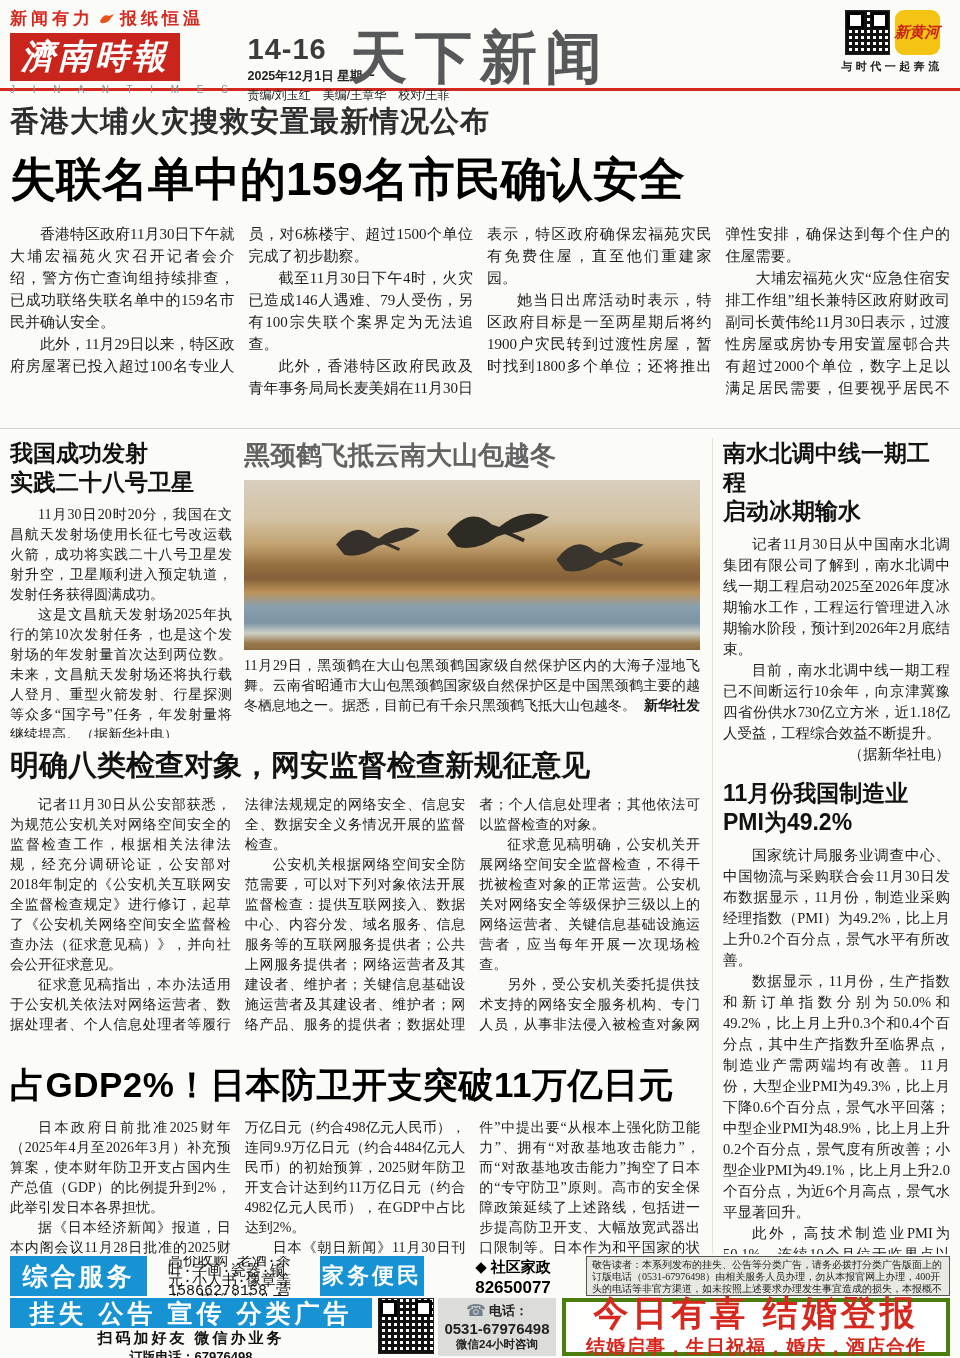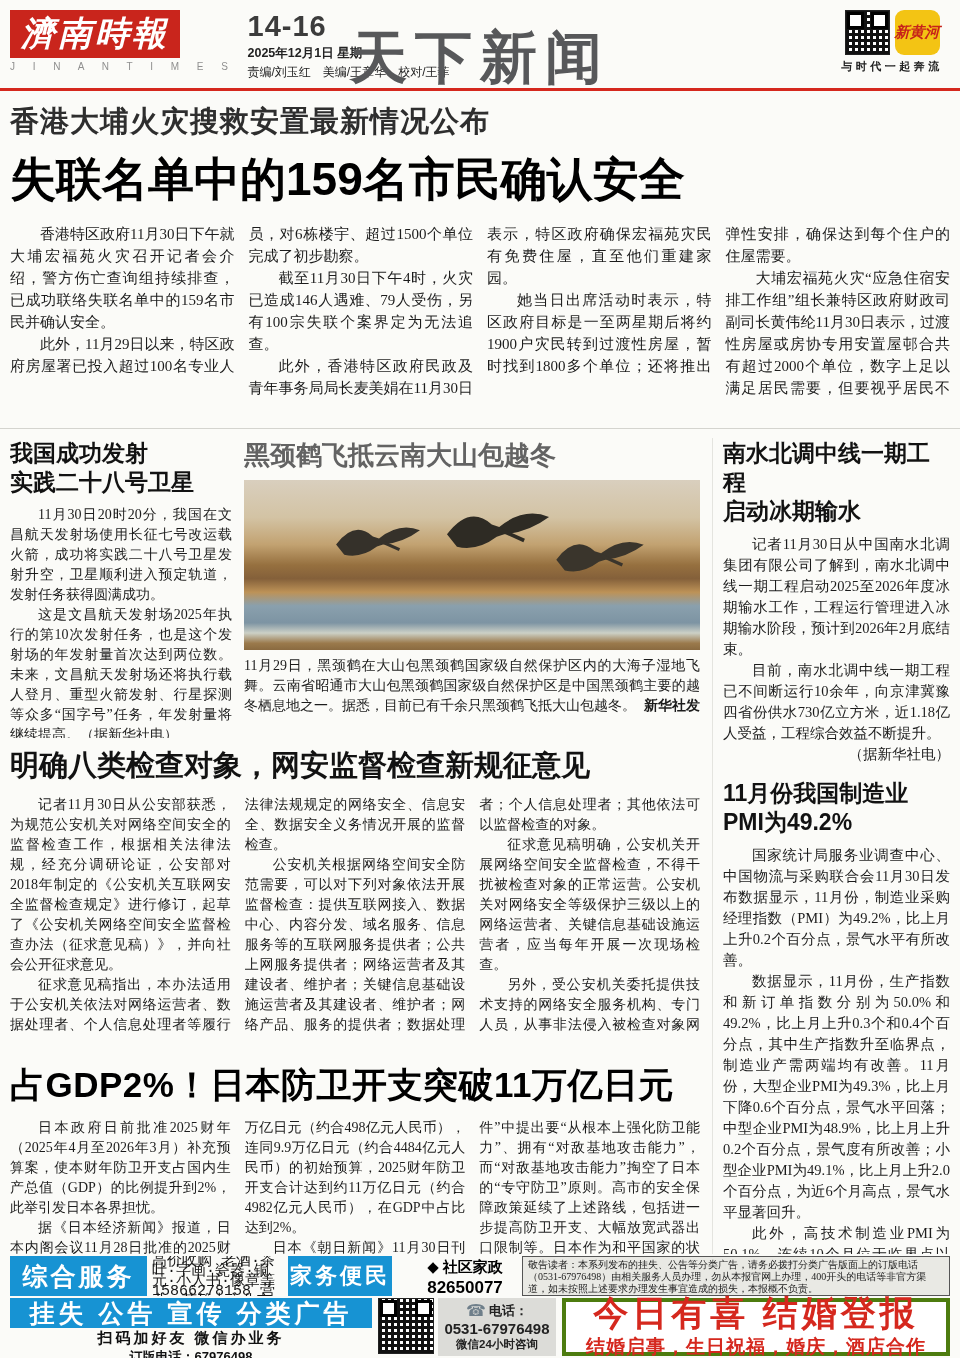--- a/index.html
+++ b/index.html
@@ -85,21 +85,21 @@
   .japan { margin-top:9px; }
   .japan-title { font-size:35px; font-weight:900; color:#000; margin-bottom:9px; letter-spacing:0.5px;
                  font-family:"Liberation Sans","DejaVu Sans",sans-serif; }
   .japan-body { column-count:3; column-gap:14px; column-fill:auto; height:170px; overflow:hidden;
                 font-size:14px; line-height:20px; text-align:justify; }
   .rail-art { margin-bottom:14px; }
 
   
   .ads { position:absolute; left:0; right:0; bottom:0; height:104px; background:#fbfbf8;
          padding:2px 10px 4px; font-family:"Liberation Sans","DejaVu Sans",sans-serif; }
-  .ads-row1 { display:flex; height:40px; gap:2px; }
+  .ads-row1 { display:flex; height:40px; gap:18px; }
   .blue-box { background:#1793d3; color:#fff; font-weight:800; display:flex; align-items:center;
               justify-content:center; letter-spacing:3px; }
   .box1 { width:137px; font-size:25px; }
   .tiny-ad { width:137px; font-size:15px; line-height:10px; padding:1px 3px; color:#151515; overflow:hidden;
              font-family:Liberation Mono, monospace; }
   .box2 { width:104px; font-size:22px; }
   .community { width:98px; margin-left:22px; text-align:center; font-weight:800; color:#000000; padding-top:2px; }
   .community-label { font-size:15px; }
   .community-phone { font-size:17px; margin-top:1px; }
   .disclaimer { flex:1; margin-left:6px; border:1px solid #555; background:#e9e9e4; font-size:10px;
@@ -123,20 +123,27 @@
   .wedding-title { color:#d5281e; font-size:35px; font-weight:900; letter-spacing:4px; line-height:1; }
   .wedding-sub { color:#d5281e; font-size:19px; font-weight:700; letter-spacing:1px; margin-top:4px; }
 </style>
 </head>
 <body>
 
 <div class="page">
 
   <header class="masthead">
     <div class="mast-left">
+      <div class="tagline">
+        <span>新闻有力</span>
+        <svg class="bird-ic" viewBox="0 0 16 13">
+          <path d="M1 9 Q5 1 10 4 L15 2 L12 6 Q9 12 2 11 Z" fill="#e8541e"></path>
+        </svg>
+        <span>报纸恒温</span>
+      </div>
       <div class="logo-row">
         <div class="logo-stack">
           <div class="logo-box">濟南時報</div>
           <div class="logo-en">J I N A N  T I M E S</div>
         </div>
         <div class="issue-info">
           <div class="pages">14-16</div>
           <div class="idate">2025年12月1日 星期一</div>
           <div class="credits">责编/刘玉红　美编/王章华　校对/王菲</div>
         </div>

